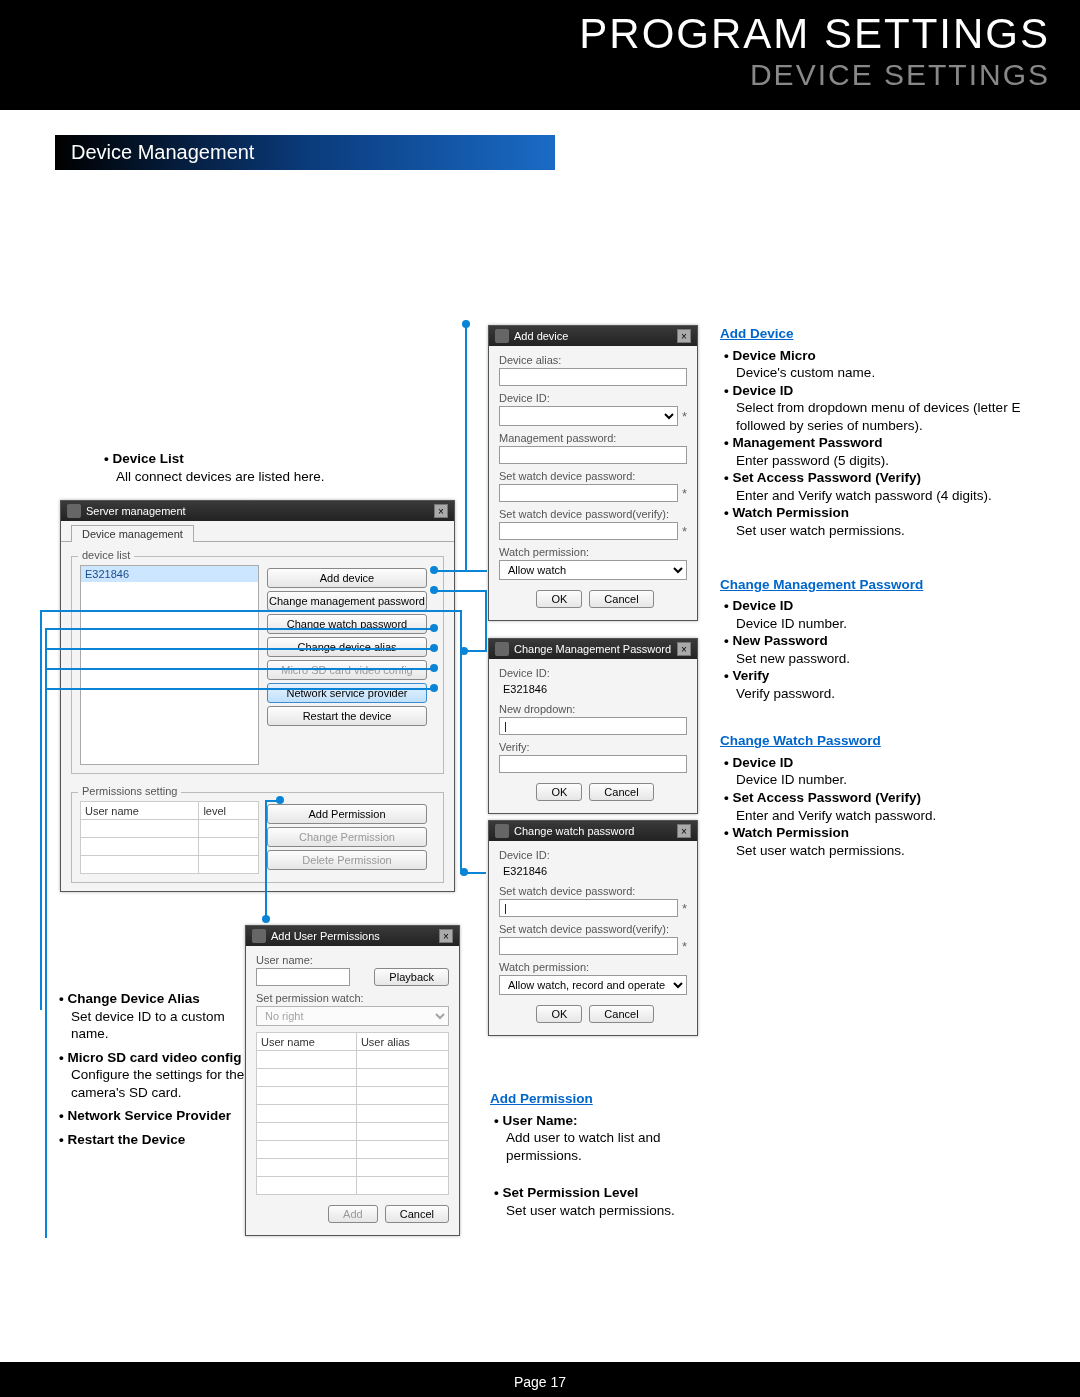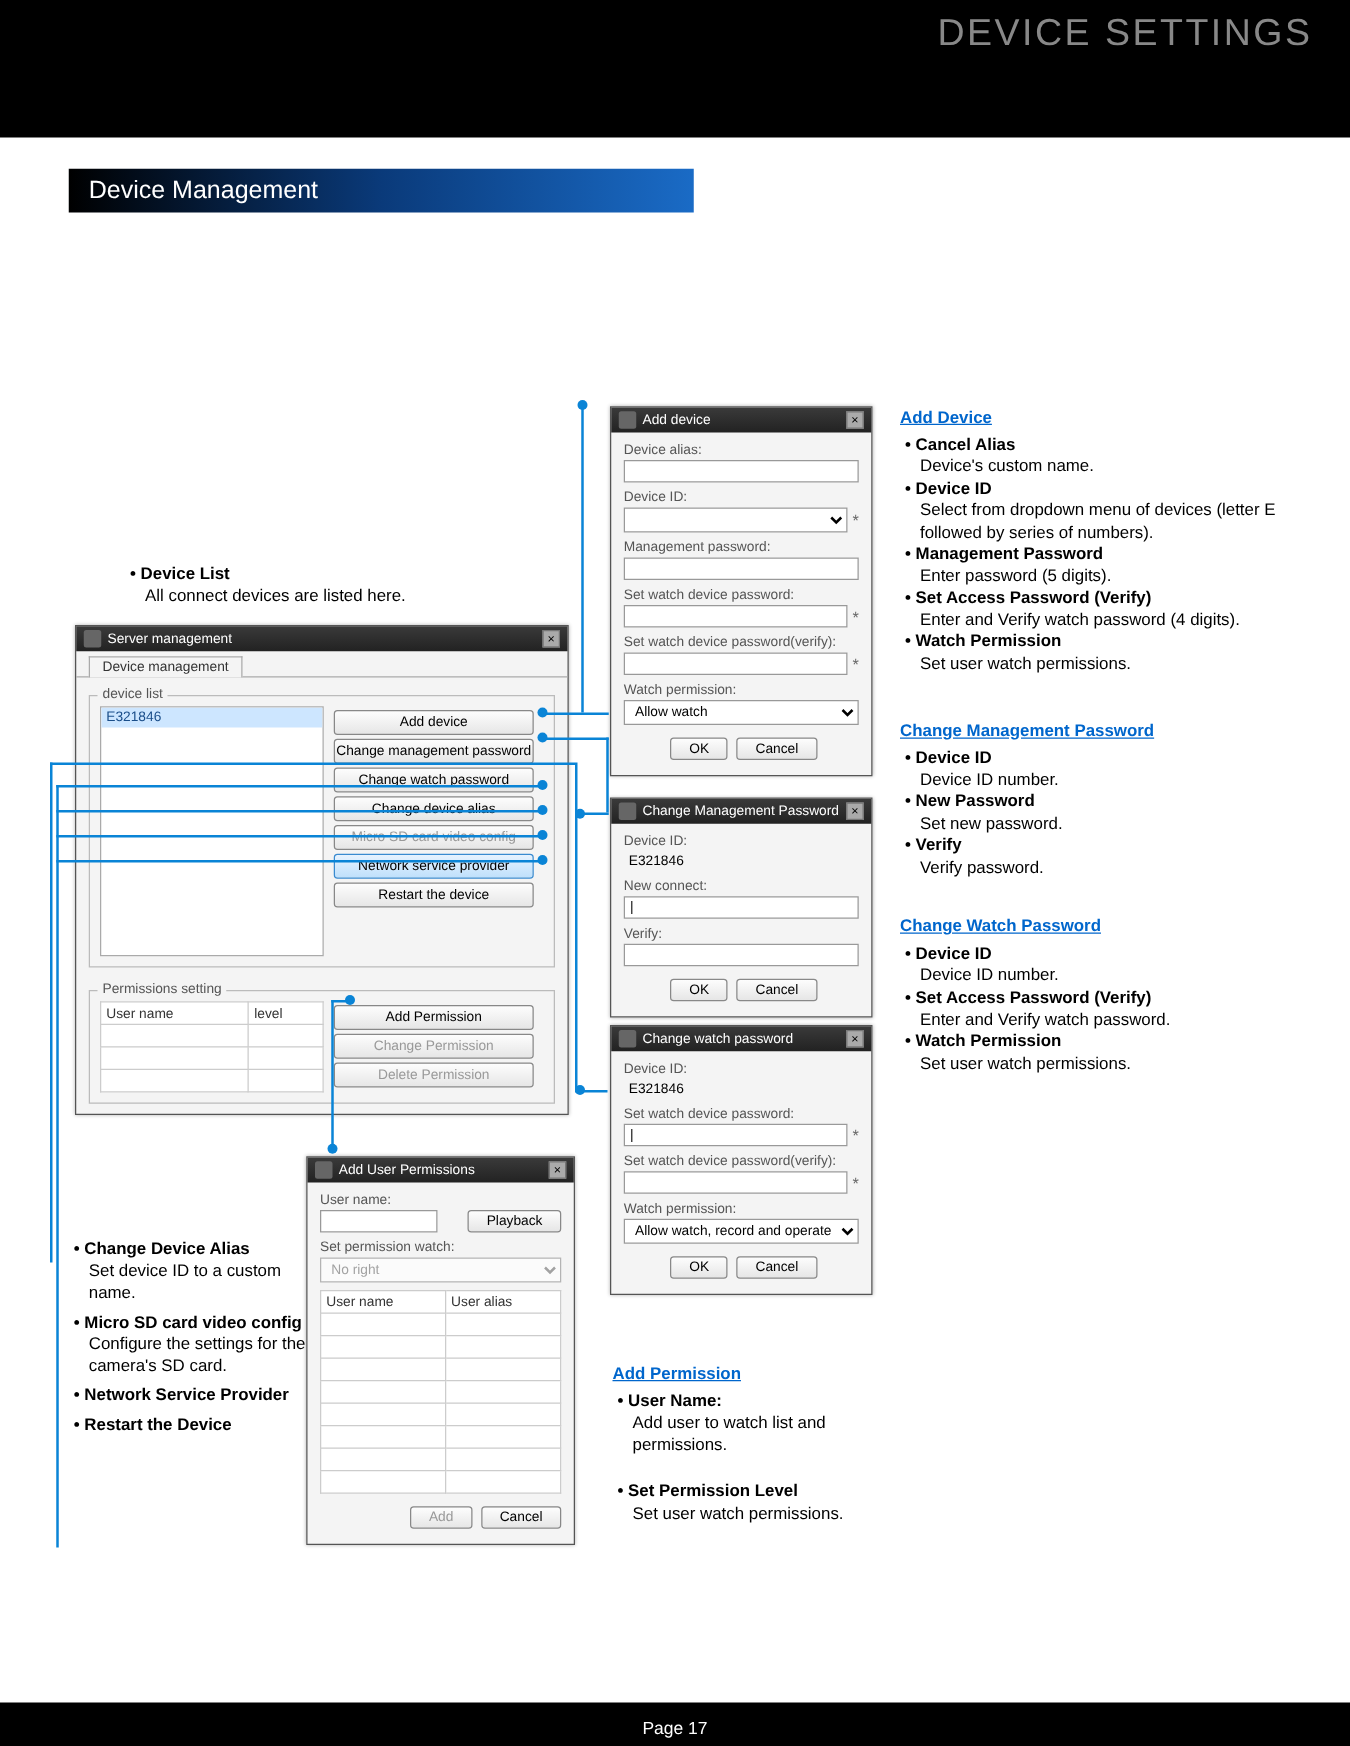--- a/index.html
+++ b/index.html
@@ -49,20 +49,21 @@
   .dot { position: absolute; width: 8px; height: 8px; background: #0a84d6; border-radius: 50%; }
   .bottom-bar { background: #000; color: #fff; text-align: center; padding: 12px 0; margin-top: 22px; }
   .dev-list-hdr { font-size: 13.5px; line-height: 1.3; position: absolute; left: 100px; top: 340px; width: 320px; }
   .left-notes-bottom { position: absolute; left: 55px; top: 880px; width: 190px; font-size: 13.5px; line-height: 1.3; }
   .add-perm-notes { position: absolute; left: 490px; top: 980px; width: 230px; font-size: 13.5px; line-height: 1.3; }
 </style>
 </head>
 <body>
 
 <div class="top-banner">
+  <div class="title1">PROGRAM SETTINGS</div>
   <div class="title2">DEVICE SETTINGS</div>
 </div>
 
 <div class="content">
 
   <div class="section-bar">Device Management</div>
 
   <div class="dev-list-hdr">
     <div class="bul"><b>Device List</b></div>
     <div class="bul-sub">All connect devices are listed here.</div>
@@ -245,21 +246,21 @@
   <div class="dialog" style="left:488px; top:528px; width:210px;">
     <div class="titlebar">
       <span class="tleft">
           <span class="ticon"></span>
           <span>Change Management Password</span>
         </span>
       <span class="close">×</span>
     </div>
     <div class="body">
       <div class="row"><label>Device ID:</label><input type="text" readonly="" style="border: none; background: transparent;" value="E321846"></div>
-      <div class="row"><label>New connect:</label><input type="text" value="|" style=""></div>
+      <div class="row"><label>New dropdown:</label><input type="text" value="|" style=""></div>
       <div class="row"><label>Verify:</label><input type="password" style=""></div>
       <div class="btnrow center">
         <button class="winbtn">OK</button>
         <button class="winbtn">Cancel</button>
       </div>
     </div>
   </div>
 
   <div class="dialog" style="left:488px; top:710px; width:210px;">
     <div class="titlebar">
@@ -291,21 +292,21 @@
       <div class="btnrow center">
         <button class="winbtn">OK</button>
         <button class="winbtn">Cancel</button>
       </div>
     </div>
   </div>
 
   <div class="right-col">
     <div class="notes-block">
       <div class="note-title">Add Device</div>
-      <div class="bul"><b>Cancel Alias</b></div>
+      <div class="bul"><b>Device Micro</b></div>
       <div class="bul-sub">Device's custom name.</div>
       <div class="bul"><b>Device ID</b></div>
       <div class="bul-sub">Select from dropdown menu of devices (letter E followed by series of numbers).</div>
       <div class="bul"><b>Management Password</b></div>
       <div class="bul-sub">Enter password (5 digits).</div>
       <div class="bul"><b>Set Access Password (Verify)</b></div>
       <div class="bul-sub">Enter and Verify watch password (4 digits).</div>
       <div class="bul"><b>Watch Permission</b></div>
       <div class="bul-sub">Set user watch permissions.</div>
     </div>

